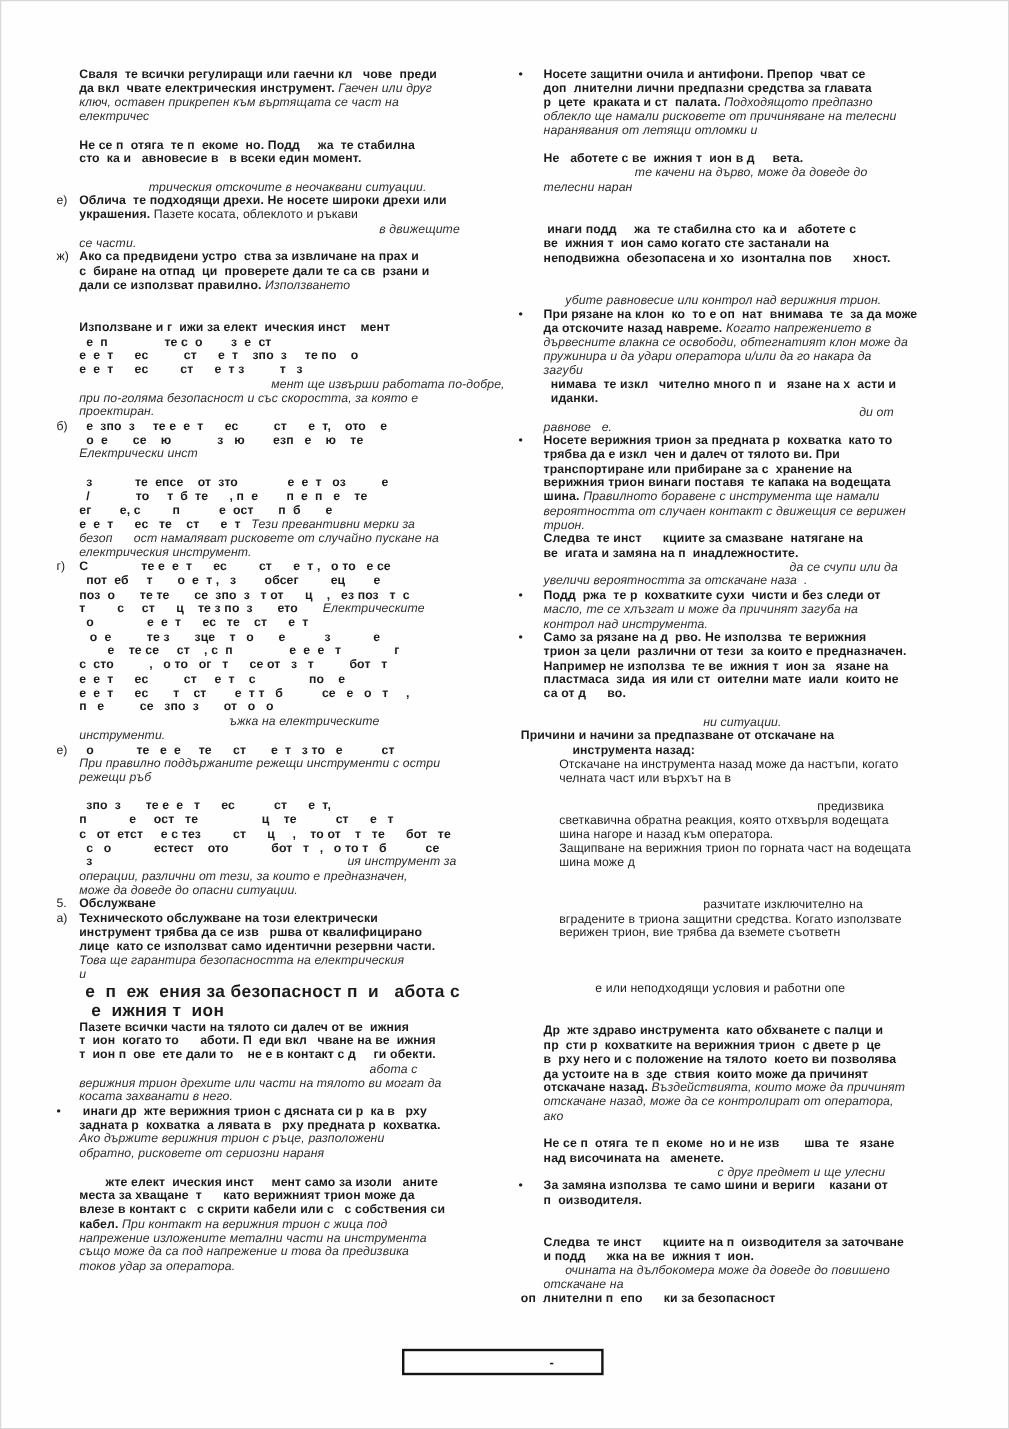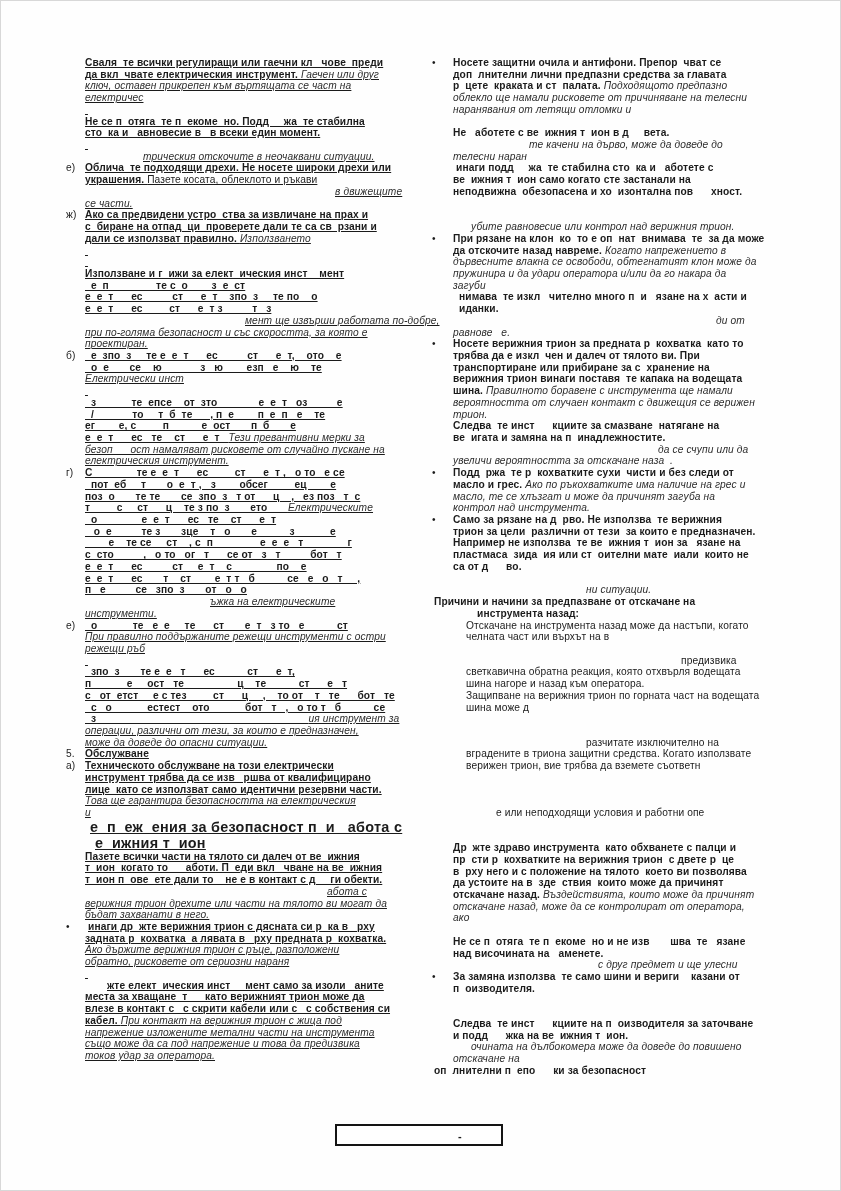--- a/index.html
+++ b/index.html
@@ -7,21 +7,21 @@
     position:relative;
     width:841px;height:1191px;
     background:#fefefe;
     border:1px solid #d8d8d8;
     box-sizing:border-box;
     font-family:"Liberation Sans",sans-serif;
     color:#1b1b1b;
     overflow:hidden;
   }
   .col{position:absolute;top:56px;}
-  #col-left{left:84px;width:364px;text-decoration:underline;}
+  #col-left{left:65px;width:364px;}
   #col-right{left:452px;width:376px;}
   .ln{
     position:relative;
     height:11.72px;line-height:11.72px;
     font-size:10.2px;
     white-space:pre;
     letter-spacing:0.12px;
   }
   .ln.big{height:16px;line-height:16px;font-size:14.4px;letter-spacing:0.3px;}
   .ln.hang{margin-left:-19px;}
@@ -110,21 +110,21 @@
       <div class="ln"><span class="b">лице  като се използват само идентични резервни части.</span></div>
       <div class="ln"><span class="i">Това ще гарантира безопасността на електрическия</span></div>
       <div class="ln"><span class="i">и</span></div>
       <div class="ln big" style="padding-left: 5px;"><span class="h">е  п  еж  ения за безопасност п  и   абота с</span></div>
       <div class="ln big" style="padding-left: 10px;"><span class="h">е  ижния т  ион</span></div>
       <div class="ln"><span class="b">Пазете всички части на тялото си далеч от ве  ижния</span></div>
       <div class="ln"><span class="b">т  ион  когато то      аботи. П  еди вкл   чване на ве  ижния</span></div>
       <div class="ln"><span class="b">т  ион п  ове  ете дали то    не е в контакт с д     ги обекти.</span></div>
       <div class="ln" style="padding-left: 242px;"><span class="i">абота с</span></div>
       <div class="ln"><span class="i">верижния трион дрехите или части на тялото ви могат да</span></div>
-      <div class="ln"><span class="i">бъдат захванати в него.</span></div>
+      <div class="ln"><span class="i">косата захванати в него.</span></div>
       <div class="ln" style="padding-left: 3px;"><span class="mk">•</span><span class="b">инаги др  жте верижния трион с дясната си р  ка в   рху</span></div>
       <div class="ln"><span class="b">задната р  кохватка  а лявата в   рху предната р  кохватка.</span></div>
       <div class="ln"><span class="i">Ако държите верижния трион с ръце, разположени</span></div>
       <div class="ln"><span class="i">обратно, рисковете от сериозни нараня</span></div>
       <div class="ln">&nbsp;</div>
       <div class="ln" style="padding-left: 22px;"><span class="b">жте елект  ическия инст     мент само за изоли   аните</span></div>
       <div class="ln"><span class="b">места за хващане  т      като верижният трион може да</span></div>
       <div class="ln"><span class="b">влезе в контакт с   с скрити кабели или с   с собствения си</span></div>
       <div class="ln"><span class="b">кабел. </span><span class="i">При контакт на верижния трион с жица под</span></div>
       <div class="ln"><span class="i">напрежение изложените метални части на инструмента</span></div>
@@ -134,21 +134,21 @@
   <div class="col" id="col-right">
       <div class="ln"><span class="mk">•</span><span class="b">Носете защитни очила и антифони. Препор  чват се</span></div>
       <div class="ln"><span class="b">доп  лнителни лични предпазни средства за главата</span></div>
       <div class="ln"><span class="b">р  цете  краката и ст  палата. </span><span class="i">Подходящото предпазно</span></div>
       <div class="ln"><span class="i">облекло ще намали рисковете от причиняване на телесни</span></div>
       <div class="ln"><span class="i">наранявания от летящи отломки и</span></div>
       <div class="ln">&nbsp;</div>
       <div class="ln"><span class="b">Не   аботете с ве  ижния т  ион в д     вета.</span></div>
       <div class="ln" style="padding-left: 76px;"><span class="i">те качени на дърво, може да доведе до</span></div>
       <div class="ln"><span class="i">телесни наран</span></div>
-      <div class="ln" style="padding-left: 3px;"><span class="b">инаги подд     жа  те стабилна сто  ка и   аботете с</span></div>
+      <div class="ln" style="padding-left: 3px; margin-top: 24px;"><span class="b">инаги подд     жа  те стабилна сто  ка и   аботете с</span></div>
       <div class="ln"><span class="b">ве  ижния т  ион само когато сте застанали на</span></div>
       <div class="ln"><span class="b">неподвижна  обезопасена и хо  изонтална пов      хност.</span></div>
       <div class="ln">&nbsp;</div>
       <div class="ln">&nbsp;</div>
       <div class="ln" style="padding-left: 18px;"><span class="i">убите равновесие или контрол над верижния трион.</span></div>
       <div class="ln"><span class="mk">•</span><span class="b">При рязане на клон  ко  то е оп  нат  внимава  те  за да може</span></div>
       <div class="ln"><span class="b">да отскочите назад навреме. </span><span class="i">Когато напрежението в</span></div>
       <div class="ln"><span class="i">дървесните влакна се освободи, обтегнатият клон може да</span></div>
       <div class="ln"><span class="i">пружинира и да удари оператора и/или да го накара да</span></div>
       <div class="ln"><span class="i">загуби</span></div>
@@ -161,21 +161,20 @@
       <div class="ln"><span class="b">транспортиране или прибиране за с  хранение на</span></div>
       <div class="ln"><span class="b">верижния трион винаги поставя  те капака на водещата</span></div>
       <div class="ln"><span class="b">шина. </span><span class="i">Правилното боравене с инструмента ще намали</span></div>
       <div class="ln"><span class="i">вероятността от случаен контакт с движещия се верижен</span></div>
       <div class="ln"><span class="i">трион.</span></div>
       <div class="ln"><span class="b">Следва  те инст      кциите за смазване  натягане на</span></div>
       <div class="ln"><span class="b">ве  игата и замяна на п  инадлежностите.</span></div>
       <div class="ln" style="padding-left: 205px;"><span class="i">да се счупи или да</span></div>
       <div class="ln"><span class="i">увеличи вероятността за отскачане наза  .</span></div>
       <div class="ln"><span class="mk">•</span><span class="b">Подд  ржа  те р  кохватките сухи  чисти и без следи от</span></div>
-      <div class="ln"><span class="b">масло и грес. </span><span class="i">Ако по ръкохватките има наличие на грес и</span></div>
       <div class="ln"><span class="i">масло, те се хлъзгат и може да причинят загуба на</span></div>
       <div class="ln"><span class="i">контрол над инструмента.</span></div>
       <div class="ln"><span class="mk">•</span><span class="b">Само за рязане на д  рво. Не използва  те верижния</span></div>
       <div class="ln"><span class="b">трион за цели  различни от тези  за които е предназначен.</span></div>
       <div class="ln"><span class="b">Например не използва  те ве  ижния т  ион за   язане на</span></div>
       <div class="ln"><span class="b">пластмаса  зида  ия или ст  оителни мате  иали  които не</span></div>
       <div class="ln"><span class="b">са от д      во.</span></div>
       <div class="ln">&nbsp;</div>
       <div class="ln" style="padding-left: 133px;"><span class="i">ни ситуации.</span></div>
       <div class="ln hang"><span class="b">Причини и начини за предпазване от отскачане на</span></div>

